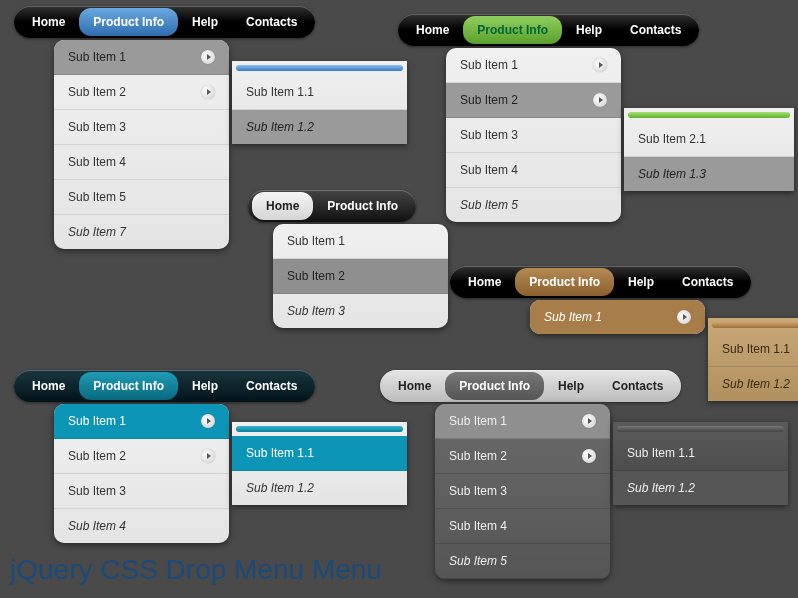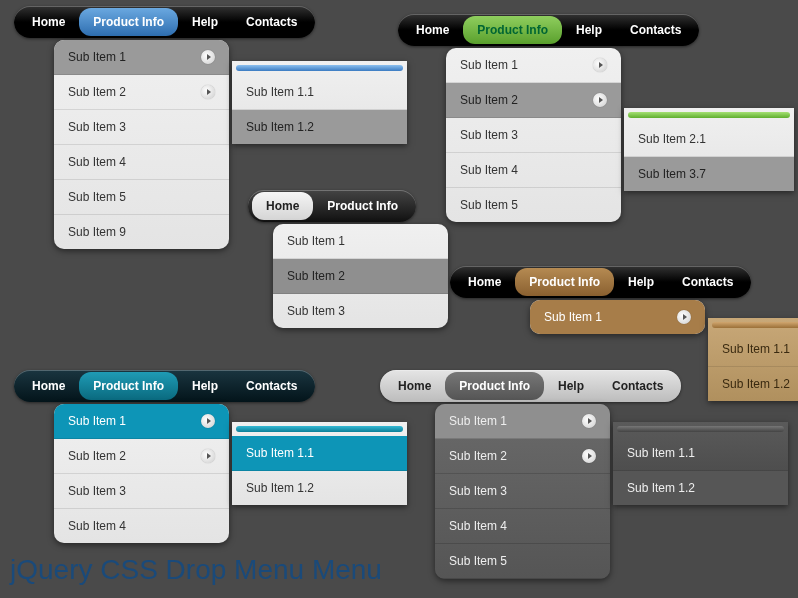--- a/index.html
+++ b/index.html
@@ -45,21 +45,21 @@
 .dropdown-item {
   padding: 10px 14px;
   color: #333;
   border-bottom: 1px solid rgba(0,0,0,0.1);
   cursor: pointer;
   position: relative;
   display: flex;
   justify-content: space-between;
   align-items: center;
 }
-.dropdown-item:last-child { border-bottom: none; }
+.dropdown-item:last-child { border-bottom: none; font-style: italic; }
 .dropdown-item.hover-grey { background: #9a9a9a; color:#222; }
 .dropdown-item.hover-teal { background: #0d95b7; color:#fff; }
 .dropdown-item.hover-brown { background: #a77d49; color:#fff; }
 .dropdown-item.hover-mgrey { background: #8f8f8f; color:#222; }
 .dropdown-item.hover-dgrey { background: #565656; color:#eee; }
 
 .dropdown.dark { background: linear-gradient(#6a6a6a, #555); }
 .dropdown.dark .dropdown-item { color: #eee; border-bottom: 1px solid rgba(0,0,0,0.15); }
 
 .arrow {
@@ -113,21 +113,21 @@
         <span>Sub Item 1</span>
         <span class="arrow"></span>
       </div>
     <div class="dropdown-item">
         <span>Sub Item 2</span>
         <span class="arrow"></span>
       </div>
     <div class="dropdown-item">Sub Item 3</div>
     <div class="dropdown-item">Sub Item 4</div>
     <div class="dropdown-item">Sub Item 5</div>
-    <div class="dropdown-item">Sub Item 9</div>
+    <div class="dropdown-item">Sub Item 7</div>
   </div>
   <div class="submenu" style="left:218px; top:55px; width:175px;">
     <div class="submenu-bar blue"></div>
     <div class="dropdown-item">Sub Item 1.1</div>
     <div class="dropdown-item hover-grey">Sub Item 1.2</div>
   </div>
 </div>
 
 <div class="menu-container" style="left:398px; top:14px;">
   <div class="menubar">
@@ -145,21 +145,21 @@
         <span>Sub Item 2</span>
         <span class="arrow"></span>
       </div>
     <div class="dropdown-item">Sub Item 3</div>
     <div class="dropdown-item">Sub Item 4</div>
     <div class="dropdown-item">Sub Item 5</div>
   </div>
   <div class="submenu" style="left:226px; top:94px; width:167px;">
     <div class="submenu-bar green"></div>
     <div class="dropdown-item">Sub Item 2.1</div>
-    <div class="dropdown-item hover-grey">Sub Item 3.7</div>
+    <div class="dropdown-item hover-grey">Sub Item 1.3</div>
   </div>
 </div>
 
 <div class="menu-container" style="left:248px; top:190px;">
   <div class="menubar" style="background:linear-gradient(#444,#111);">
     <div class="menubar-item active white">Home</div>
     <div class="menubar-item">Product Info</div>
   </div>
   <div class="dropdown" style="left:25px; top:34px; width:175px;">
     <div class="dropdown-item">Sub Item 1</div>

